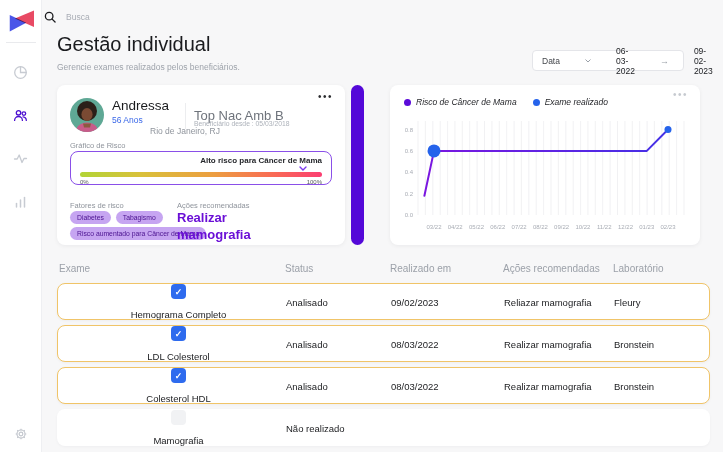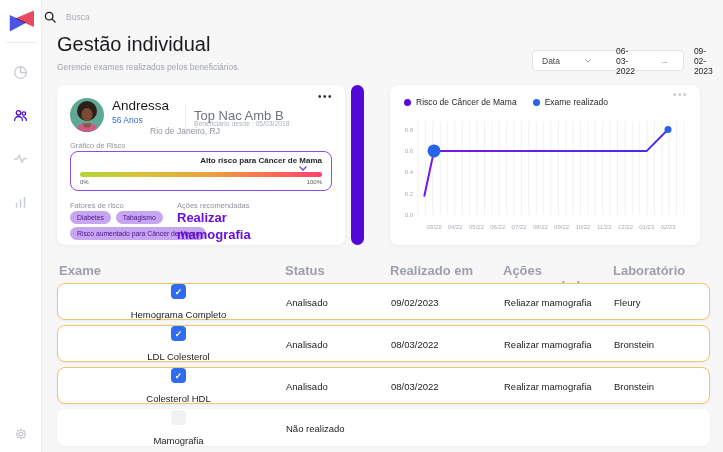--- a/index.html
+++ b/index.html
@@ -40,45 +40,45 @@
   
   .avatar { position:absolute; left:13px; top:13px; width:34px; height:34px; border-radius:50%; overflow:hidden; }
   .p-name { position:absolute; left:55px; top:13px; font-size:13.5px; color:#1A1B1E; }
   .p-age { position:absolute; left:55px; top:30px; font-size:8.5px; color:#3A68E8; }
   .p-loc { position:absolute; left:55px; top:41px; font-size:8.5px; color:#8F949C;padding-left:38px; }
   .p-div { position:absolute; left:128px; top:18px; width:1px; height:26px; background:#ECEDEF; }
   .p-plan { position:absolute; left:137px; top:23px; font-size:13px; color:#6E737B; }
   .p-since { position:absolute; left:137px; top:35px; font-size:6.8px; color:#ADB2BA; }
   .menu-dots { position:absolute; right:12px; top:6px; font-size:10px; letter-spacing:1.5px; color:#2A2B2E; cursor:pointer; }
   .risk-label { position:absolute; left:13px; top:56px; font-size:7.5px; color:#8F949C; }
-  .risk-box { position:absolute; left:13px; top:66px; width:262px; height:40px; border:1px solid #8A4FE8; border-radius:8px; }
+  .risk-box { position:absolute; left:13px; top:66px; width:262px; height:34px; border:1px solid #8A4FE8; border-radius:8px; }
   .risk-alert { position:absolute; right:9px; top:4px; font-size:8px; font-weight:600; color:#26282C; }
   .risk-chev { position:absolute; right:24px; top:14px; }
   .risk-chev svg { width:8px; height:5px; display:block; }
   .gauge { position:absolute; left:9px; right:9px; top:20px; height:5px; border-radius:3px;
     background:linear-gradient(90deg,#B2D437 0%,#D9C13A 25%,#EC9E40 55%,#F96A55 80%,#FB3E72 100%); }
   .g-min { position:absolute; left:9px; top:26.5px; font-size:6px; color:#55585D; }
   .g-max { position:absolute; right:9px; top:26.5px; font-size:6px; color:#55585D; }
   .factors-label { position:absolute; left:13px; top:116px; font-size:7.5px; color:#8F949C; }
   .chips-row1 { position:absolute; left:13px; top:126px; display:flex; gap:5px; }
   .chips-row2 { position:absolute; left:13px; top:142px; display:flex; }
   .chip { height:13px; line-height:13px; padding:0 7px; border-radius:7px; background:#C6A5F1; color:#4A118F; font-size:6.8px; white-space:nowrap; }
   .actions-label { position:absolute; left:120px; top:116px; font-size:7.5px; color:#8F949C; }
   .action-text { position:absolute; left:120px; top:125px; width:115px; font-size:13px; font-weight:bold; color:#6A0FD6; line-height:1.3; }
 
   
   .legend { position:absolute; left:14px; top:12px; display:flex; gap:16px; align-items:center; }
-  .legend-item { display:flex; align-items:center; gap:5px; }
+  .legend-item { display:flex; align-items:center; gap:5px;font-style:italic; }
   .legend-dot { width:7px; height:7px; border-radius:50%; }
   .legend-label { font-size:8.5px; color:#26272B; font-weight:500; }
   .c-menu { color:#C6CAD0; top:4px; }
   #risk-chart-svg { position:absolute; left:8px; top:28px; }
 
   
-  .thead { position:absolute; left:57px; top:263px; width:653px; display:grid; grid-template-columns:228px 105px 113px 110px 1fr; font-size:13px; color:#9CA1A9;font-weight:bold; }
+  .thead { position:absolute; left:57px; top:263px; width:653px; display:grid; grid-template-columns:228px 105px 113px 110px 1fr; font-size:10px; color:#9CA1A9; }
   .thead .th:first-child { padding-left:2px; }
   .trow { position:absolute; left:57px; width:653px; height:37px; background:#fff; border:1px solid transparent; border-radius:8px; display:grid; grid-template-columns:228px 105px 113px 110px 1fr; align-items:center; font-size:9.5px; color:#1B1C1F; box-shadow:0 1px 3px rgba(20,20,40,.04); cursor:pointer; }
   .trow.highlighted { border-color:#F0C468; }
   .row1 { top:283px; } .row2 { top:325px; } .row3 { top:367px; } .row4 { top:409px; }
   .exam-cell { display:flex; align-items:center; gap:10px; padding-left:13px;flex-direction:column; }
   .checkbox { width:15px; height:15px; border-radius:4px; background:#F1F2F4; position:relative; flex:0 0 auto; cursor:pointer; }
   .checkbox.checked { background:#2E6BEE; }
   .checkbox.checked::after { content:"✓"; position:absolute; inset:0; display:flex; align-items:center; justify-content:center; color:#fff; font-size:9px; font-weight:bold; }
 </style>
 </head>

